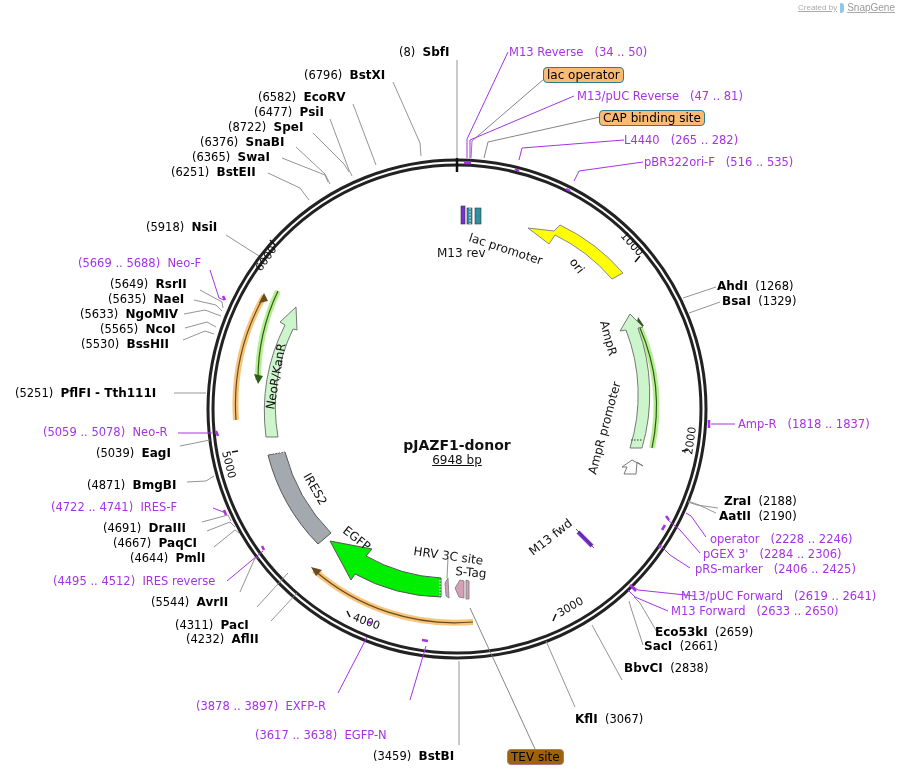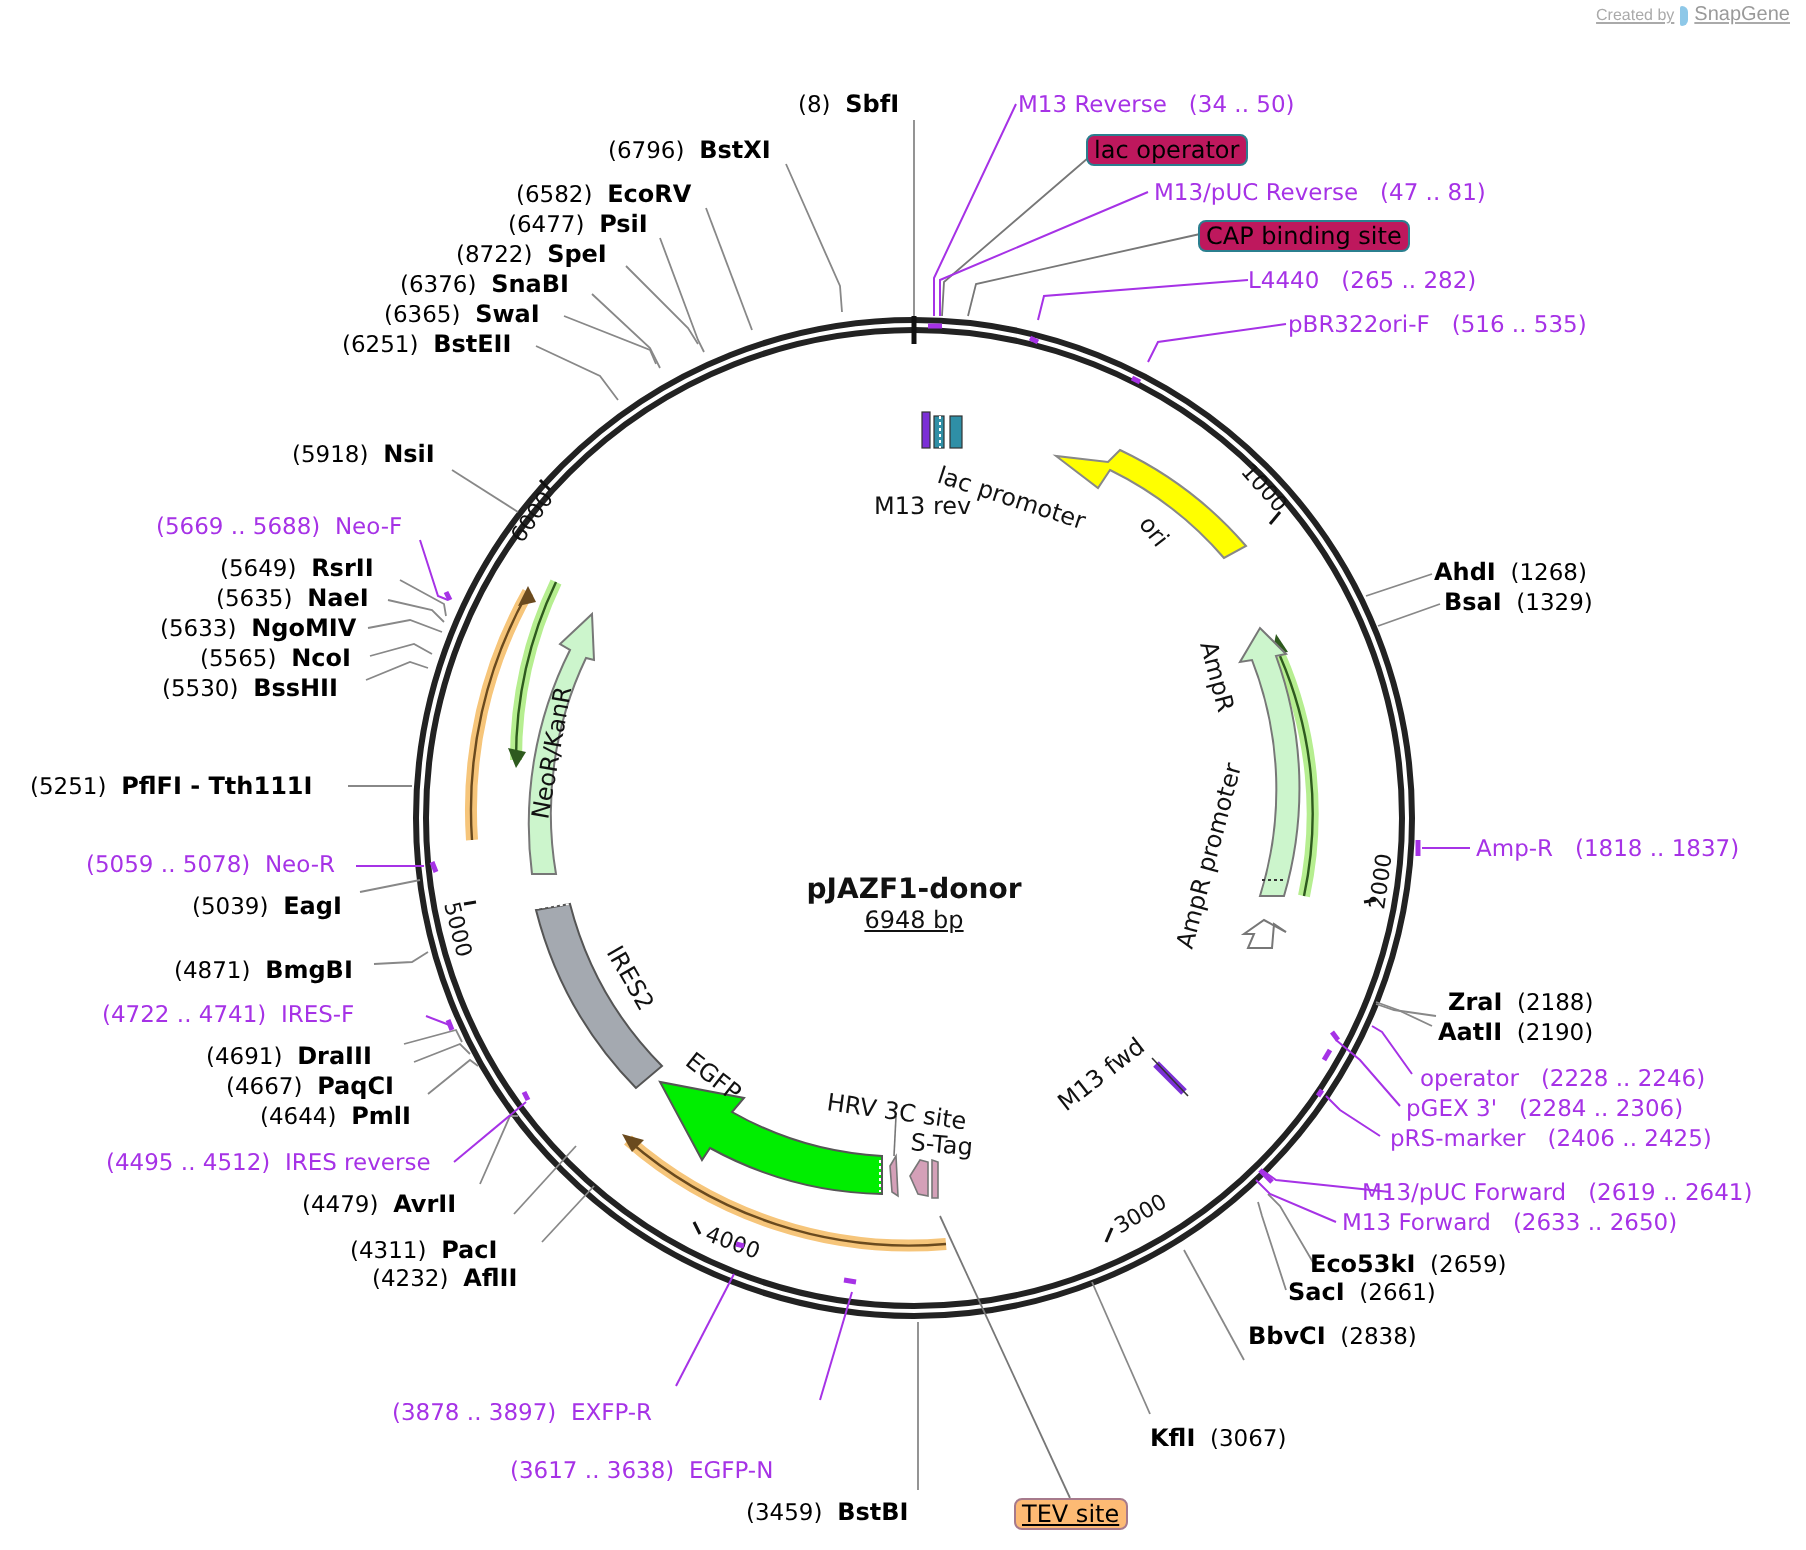--- a/index.html
+++ b/index.html
@@ -6,22 +6,22 @@
   body { width:903px; height:775px; position:relative; overflow:hidden; font-family:"DejaVu Sans", sans-serif; }
   #map { position:absolute; left:0; top:0; }
   .credit { position:absolute; right:8px; top:2px; font-size:8px; color:#aaaaaa; font-family:"Liberation Sans", sans-serif; display:flex; align-items:center; gap:3px;text-decoration:underline; }
   .credit .brand { font-size:10px; color:#9a9a9a; }
   .credit .logo { width:4px; height:10px; background:#8ec8e8; border-radius:1px 3px 3px 1px; display:inline-block; }
   .lbl { position:absolute; white-space:nowrap; font-size:11.5px; line-height:14px; }
   .enz .pos { color:#000; font-weight:normal; }
   .enz .nm { color:#000; font-weight:bold; font-size:12px; }
   .prim { color:#a632e6; }
   .prim .rng { color:#a632e6; }
-  .boxed { position:absolute; white-space:nowrap; font-size:12px; line-height:14px; padding:0 3px; border-radius:4px; border:1px solid #2b7f8f; background:#be185d; color:#000; }
-  .boxed.pink { background:#fdba74; border-color:#a67a8c;text-decoration:underline; }
+  .boxed { position:absolute; white-space:nowrap; font-size:12px; line-height:14px; padding:0 3px; border-radius:4px; border:1px solid #2b7f8f; background:#fdba74; color:#000; }
+  .boxed.pink { background:#a16207; border-color:#a67a8c; }
   .center-title { position:absolute; left:457px; top:389px; transform:translateX(-50%); text-align:center;margin-top:48px; }
   .center-title .t { font-weight:bold; font-size:14px; color:#111; }
   .center-title .s { font-size:12px; color:#111;text-decoration:underline; }
 </style>
 </head>
 <body>
 
 <div class="credit">
   <span>Created by</span>
   <span class="logo"></span>
@@ -228,21 +228,21 @@
 <div class="lbl enz" style="left:108px;top:292px"><span class="pos">(5635)</span>&nbsp; <span class="nm">NaeI</span></div>
 <div class="lbl enz" style="left:80px;top:307px"><span class="pos">(5633)</span>&nbsp; <span class="nm">NgoMIV</span></div>
 <div class="lbl enz" style="left:100px;top:322px"><span class="pos">(5565)</span>&nbsp; <span class="nm">NcoI</span></div>
 <div class="lbl enz" style="left:81px;top:337px"><span class="pos">(5530)</span>&nbsp; <span class="nm">BssHII</span></div>
 <div class="lbl enz" style="left:15px;top:386px"><span class="pos">(5251)</span>&nbsp; <span class="nm">PflFI  - Tth111I</span></div>
 <div class="lbl enz" style="left:96px;top:446px"><span class="pos">(5039)</span>&nbsp; <span class="nm">EagI</span></div>
 <div class="lbl enz" style="left:87px;top:478px"><span class="pos">(4871)</span>&nbsp; <span class="nm">BmgBI</span></div>
 <div class="lbl enz" style="left:103px;top:521px"><span class="pos">(4691)</span>&nbsp; <span class="nm">DraIII</span></div>
 <div class="lbl enz" style="left:113px;top:536px"><span class="pos">(4667)</span>&nbsp; <span class="nm">PaqCI</span></div>
 <div class="lbl enz" style="left:130px;top:551px"><span class="pos">(4644)</span>&nbsp; <span class="nm">PmlI</span></div>
-<div class="lbl enz" style="left:151px;top:595px"><span class="pos">(4479)</span>&nbsp; <span class="nm">AvrII</span></div>
+<div class="lbl enz" style="left:151px;top:595px"><span class="pos">(5544)</span>&nbsp; <span class="nm">AvrII</span></div>
 <div class="lbl enz" style="left:175px;top:618px"><span class="pos">(4311)</span>&nbsp; <span class="nm">PacI</span></div>
 <div class="lbl enz" style="left:186px;top:632px"><span class="pos">(4232)</span>&nbsp; <span class="nm">AflII</span></div>
 <div class="lbl enz" style="left:373px;top:749px"><span class="pos">(3459)</span>&nbsp; <span class="nm">BstBI</span></div>
 
 <div class="lbl enz" style="left:575px;top:712px"><span class="nm">KflI</span>&nbsp; <span class="pos">(3067)</span></div>
 <div class="lbl enz" style="left:624px;top:661px"><span class="nm">BbvCI</span>&nbsp; <span class="pos">(2838)</span></div>
 <div class="lbl enz" style="left:644px;top:639px"><span class="nm">SacI</span>&nbsp; <span class="pos">(2661)</span></div>
 <div class="lbl enz" style="left:655px;top:625px"><span class="nm">Eco53kI</span>&nbsp; <span class="pos">(2659)</span></div>
 <div class="lbl enz" style="left:719px;top:509px"><span class="nm">AatII</span>&nbsp; <span class="pos">(2190)</span></div>
 <div class="lbl enz" style="left:724px;top:494px"><span class="nm">ZraI</span>&nbsp; <span class="pos">(2188)</span></div>

